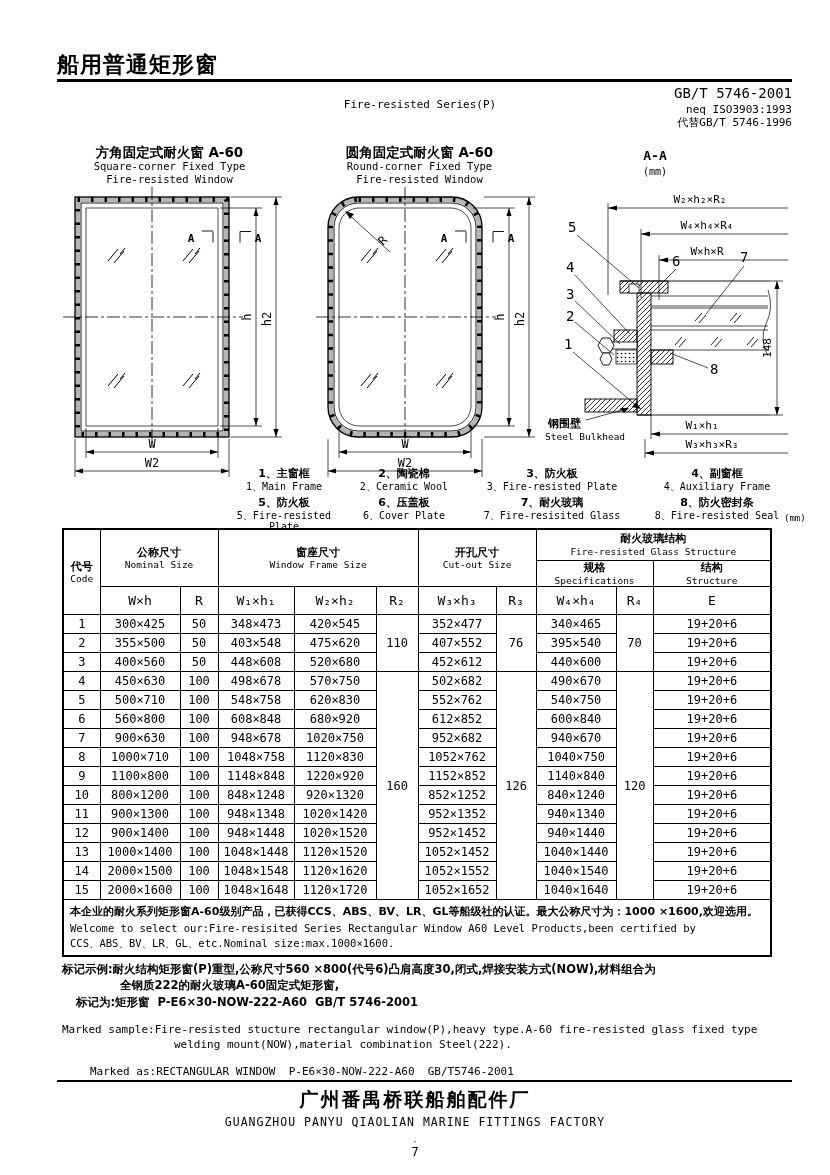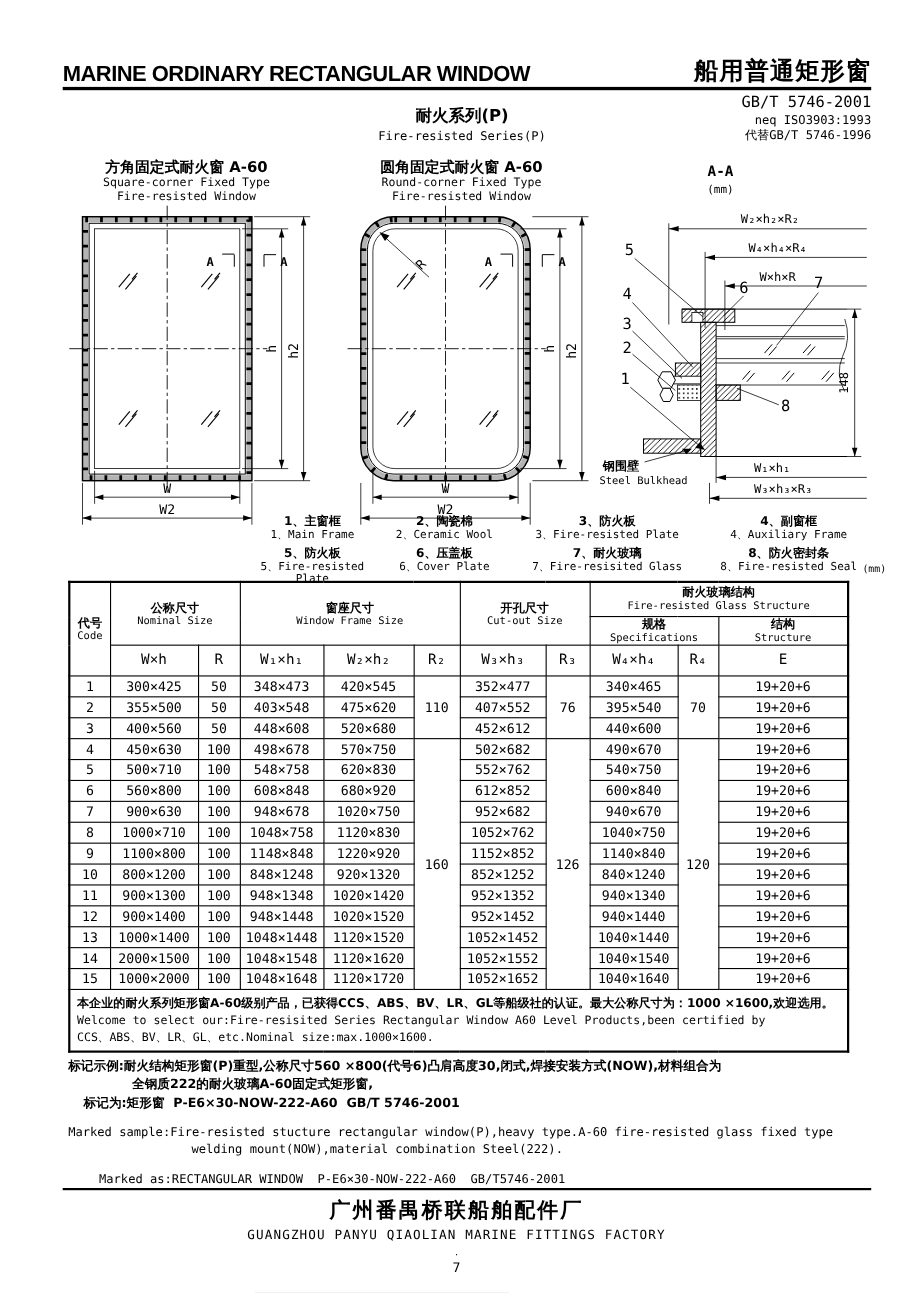--- a/index.html
+++ b/index.html
@@ -75,33 +75,31 @@
   .foot-en { font-size:11.5px; font-family:"DejaVu Sans Mono","Liberation Mono",monospace; margin-top:2px; letter-spacing:1px; }
   .foot-dot { font-size:9px; line-height:6px; margin-top:10px; }
   .foot-page { font-size:12px; font-family:"DejaVu Sans Mono","Liberation Mono",monospace; }
 </style>
 </head>
 <body>
 
 <div class="page">
 
   <div class="abs hdr-row">
-    <span class="hdr-title-en">MARINE ORDINARY RECTANGULAR WINDOW</span>
     <span class="hdr-title-zh">船用普通矩形窗</span>
   </div>
   <div class="abs hdr-rule"></div>
 
   <div class="abs standards mono">
     <div class="std-main">GB/T 5746-2001</div>
     <div class="std-sub">neq ISO3903:1993</div>
     <div class="std-sub">代替GB/T 5746-1996</div>
   </div>
 
   <div class="abs series">
-    <div class="series-zh">耐火系列(P)</div>
     <div class="series-en mono">Fire-resisted Series(P)</div>
   </div>
 
   <div class="abs dwg-title" style="left:72px;top:144px;width:195px;">
     <div class="zh">方角固定式耐火窗  A-60</div>
     <div class="en">Square-corner Fixed Type</div>
     <div class="en">Fire-resisted Window</div>
   </div>
   <div class="abs dwg-title" style="left:322px;top:144px;width:195px;">
     <div class="zh">圆角固定式耐火窗  A-60</div>
@@ -559,21 +557,21 @@
             <td>2000×1500</td>
             <td>100</td>
             <td>1048×1548</td>
             <td>1120×1620</td>
             <td>1052×1552</td>
             <td>1040×1540</td>
             <td>19+20+6</td>
           </tr>
           <tr>
             <td>15</td>
-            <td>1000×2000</td>
+            <td>2000×1600</td>
             <td>100</td>
             <td>1048×1648</td>
             <td>1120×1720</td>
             <td>1052×1652</td>
             <td>1040×1640</td>
             <td>19+20+6</td>
           </tr>
         </tbody>
       <tfoot>
         <tr>

